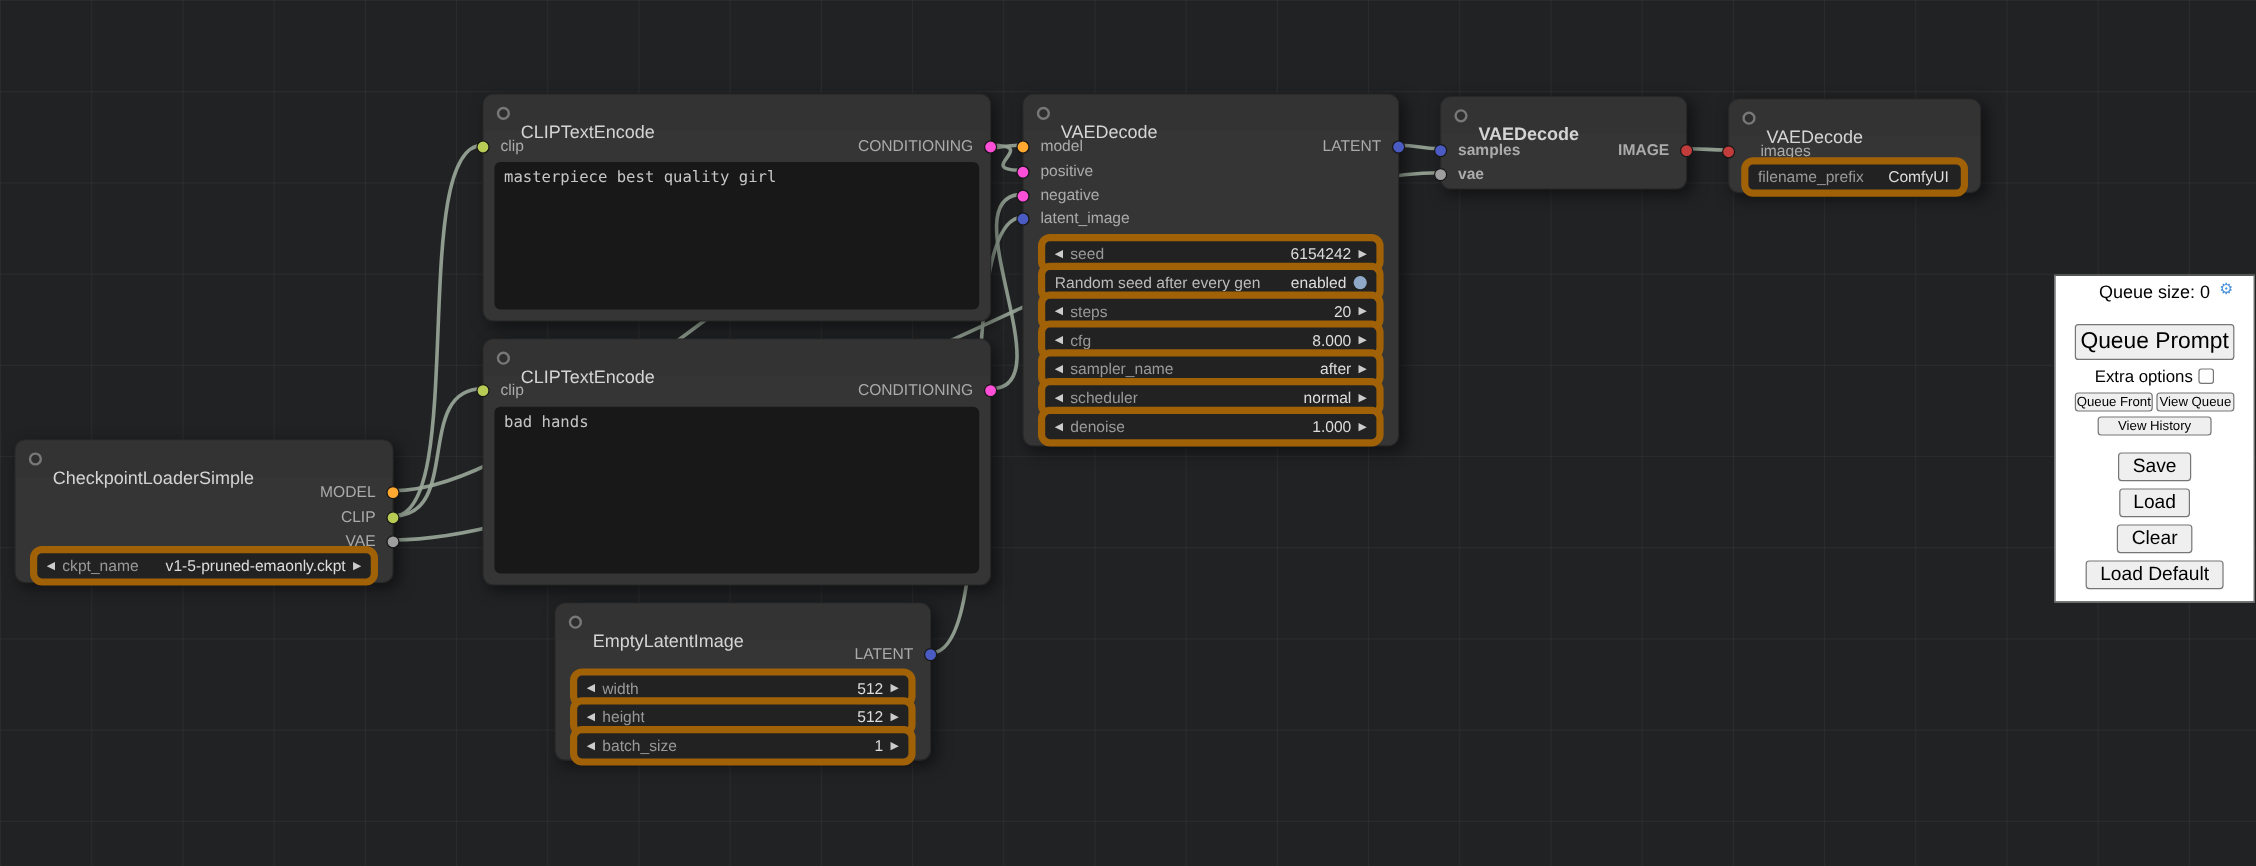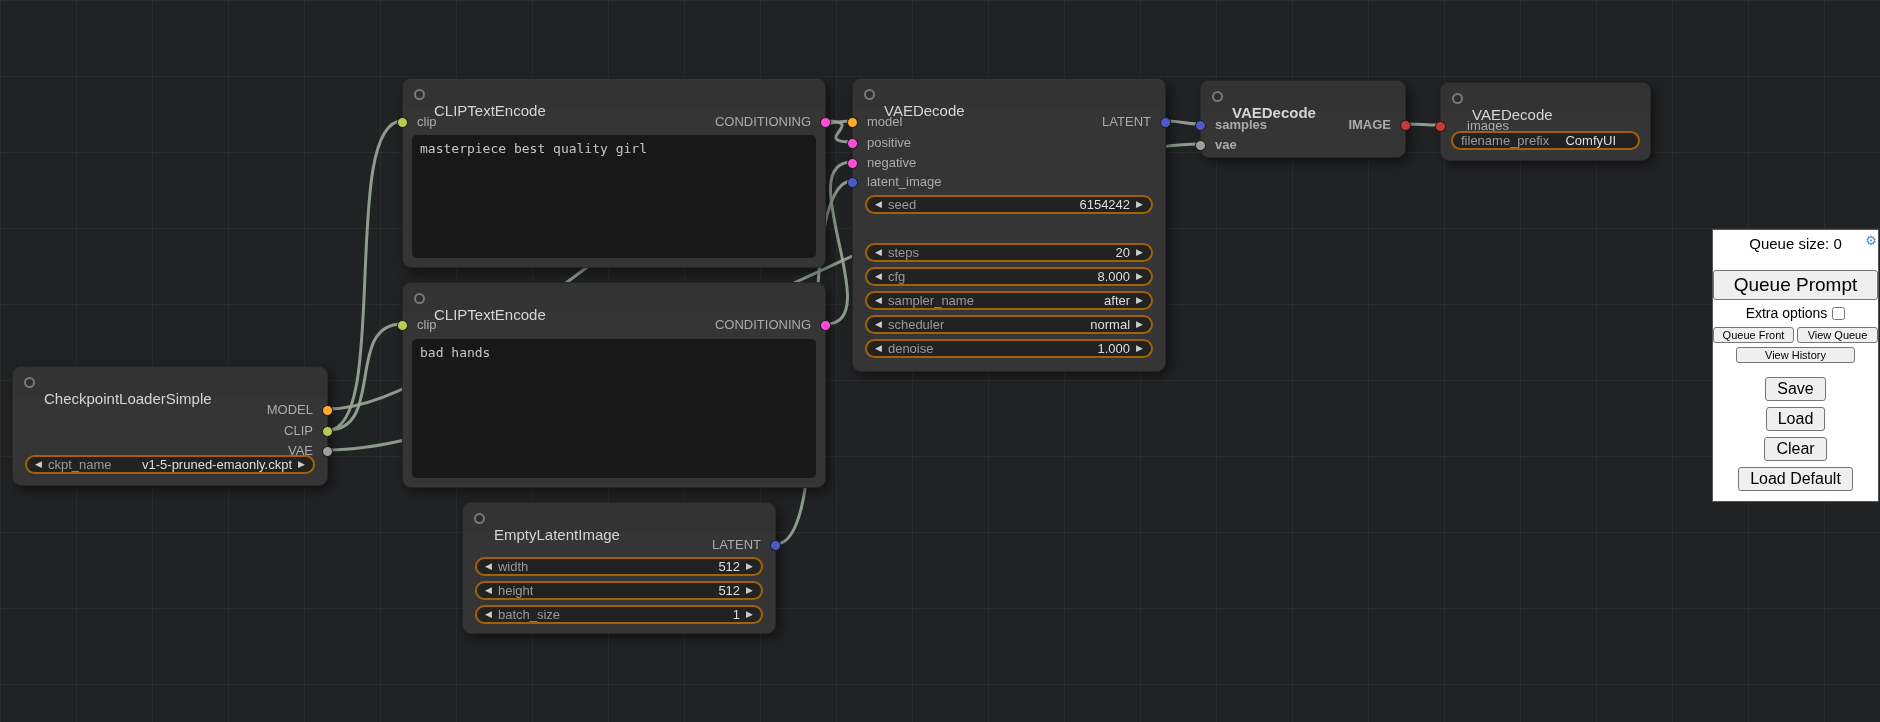--- a/index.html
+++ b/index.html
@@ -21,33 +21,33 @@
   .tdot{width:11px;height:11px;border-radius:50%;border:2px solid #787878;
     background:#2e2e2e;box-sizing:border-box;flex:0 0 auto;}
   .ttext{color:#d4d4d4;font-size:15px;white-space:nowrap;margin-top:33px;}
   .slot{position:absolute;height:20px;line-height:20px;font-size:13px;color:#ababab;white-space:nowrap;}
   .slot.in{left:14px;}
   .slot.out{right:14px;text-align:right;}
   .dot{position:absolute;width:9px;height:9px;border-radius:50%;border:1px solid #161616;
     box-sizing:content-box;z-index:3;}
   .dot.in{left:-6px;}
   .dot.out{right:-6px;}
-  .widget{position:absolute;left:12px;right:12px;height:19px;background:#222222;
-    border:2px solid #a16207;border-radius:10px;display:flex;align-items:center;
+  .widget{position:absolute;left:12px;right:12px;height:33px;background:#222222;
+    border:6px solid #a16207;border-radius:10px;display:flex;align-items:center;
     gap:6px;padding:0 8px;box-sizing:border-box;font-size:13px;white-space:nowrap;justify-content:space-between;}
   .arr{color:#cccccc;font-size:9px;line-height:1;flex:0 0 auto;}
   .wname{color:#999999;overflow:hidden;text-overflow:ellipsis;}
   .wval{margin-left:auto;color:#dddddd;}
   .tog{width:11px;height:11px;border-radius:50%;flex:0 0 auto;}
   .prompt{position:absolute;left:9px;right:9px;top:56px;bottom:9px;background:#181818;
     border-radius:5px;padding:6px 8px;box-sizing:border-box;
     font-family:"DejaVu Sans Mono",monospace;font-size:13px;color:#c6c6c6;white-space:pre-wrap;}
 
   .menu{position:absolute;left:1712px;top:229px;width:167px;z-index:4;background:#ffffff;
-    border:1px solid #555555;box-sizing:border-box;padding:3px 0 10px;color:#000;}
+    border:1px solid #555555;box-sizing:border-box;padding:3px 16px 10px;color:#000;}
   .qrow{position:relative;text-align:center;font-size:15px;padding:2px 0 3px;}
   .gear{position:absolute;right:1px;top:1px;font-size:13px;line-height:1;cursor:pointer;}
   .btn{background:#efefef;border:1px solid #767676;border-radius:3px;color:#000;
     font-family:"Liberation Sans",sans-serif;cursor:pointer;}
   .btn-qp{display:block;width:100%;font-size:19px;padding:3px 0;margin:15px 0 5px;}
   .extra{display:flex;justify-content:center;align-items:center;gap:5px;font-size:14px;margin:1px 0 6px;}
   .extra input{margin:0;width:13px;height:13px;}
   .srow{display:flex;gap:3px;margin-bottom:4px;}
   .btn-sm{flex:1;font-size:11px;padding:1px 0;}
   .btn-vh{display:block;margin:0 auto 14px;width:72%;font-size:11px;padding:1px 0;}
@@ -128,20 +128,25 @@
     <span class="dot in" style="top: 98px; background-color: rgb(75, 91, 196);"></span>
     <div class="slot out" style="top:33px;"><span>LATENT</span></div>
     <span class="dot out" style="top: 38px; background-color: rgb(75, 91, 196);"></span>
 
     <div class="widget" style="top:116px;">
       <span class="arr">◀</span>
       <span class="wname">seed</span>
       <span class="wval">6154242</span>
       <span class="arr">▶</span>
     </div>
+    <div class="widget" style="top:140px;">
+      <span class="wname" style="color:#bbbbbb;">Random seed after every gen</span>
+      <span class="wval">enabled</span>
+      <span class="tog" style="background-color: rgb(143, 169, 201);"></span>
+    </div>
     <div class="widget" style="top:164px;">
       <span class="arr">◀</span>
       <span class="wname">steps</span>
       <span class="wval">20</span>
       <span class="arr">▶</span>
     </div>
     <div class="widget" style="top:188px;">
       <span class="arr">◀</span>
       <span class="wname">cfg</span>
       <span class="wval">8.000</span>
@@ -182,21 +187,21 @@
 
   <div class="node" style="left:1440px;top:82px;width:211px;height:79px;">
     <div class="ntitle">
       <span class="tdot"></span>
       <span class="ttext">VAEDecode</span>
     </div>
     <div class="slot in" style="top:33px;margin-left:12px;"><span>images</span></div>
     <span class="dot in" style="top: 38px; background-color: rgb(194, 60, 60);"></span>
     <div class="widget" style="top:48px;left:10px;right:10px;">
       <span class="wname">filename_prefix</span>
-      <span class="wval" style="margin-right:14px;">ComfyUI</span>
+      <span class="wval" style="margin-right:2px;">ComfyUI</span>
     </div>
   </div>
 
   <div class="node" style="left:462px;top:502px;width:314px;height:132px;">
     <div class="ntitle">
       <span class="tdot"></span>
       <span class="ttext">EmptyLatentImage</span>
     </div>
     <div class="slot out" style="top:32px;"><span>LATENT</span></div>
     <span class="dot out" style="top: 37px; background-color: rgb(75, 91, 196);"></span>

